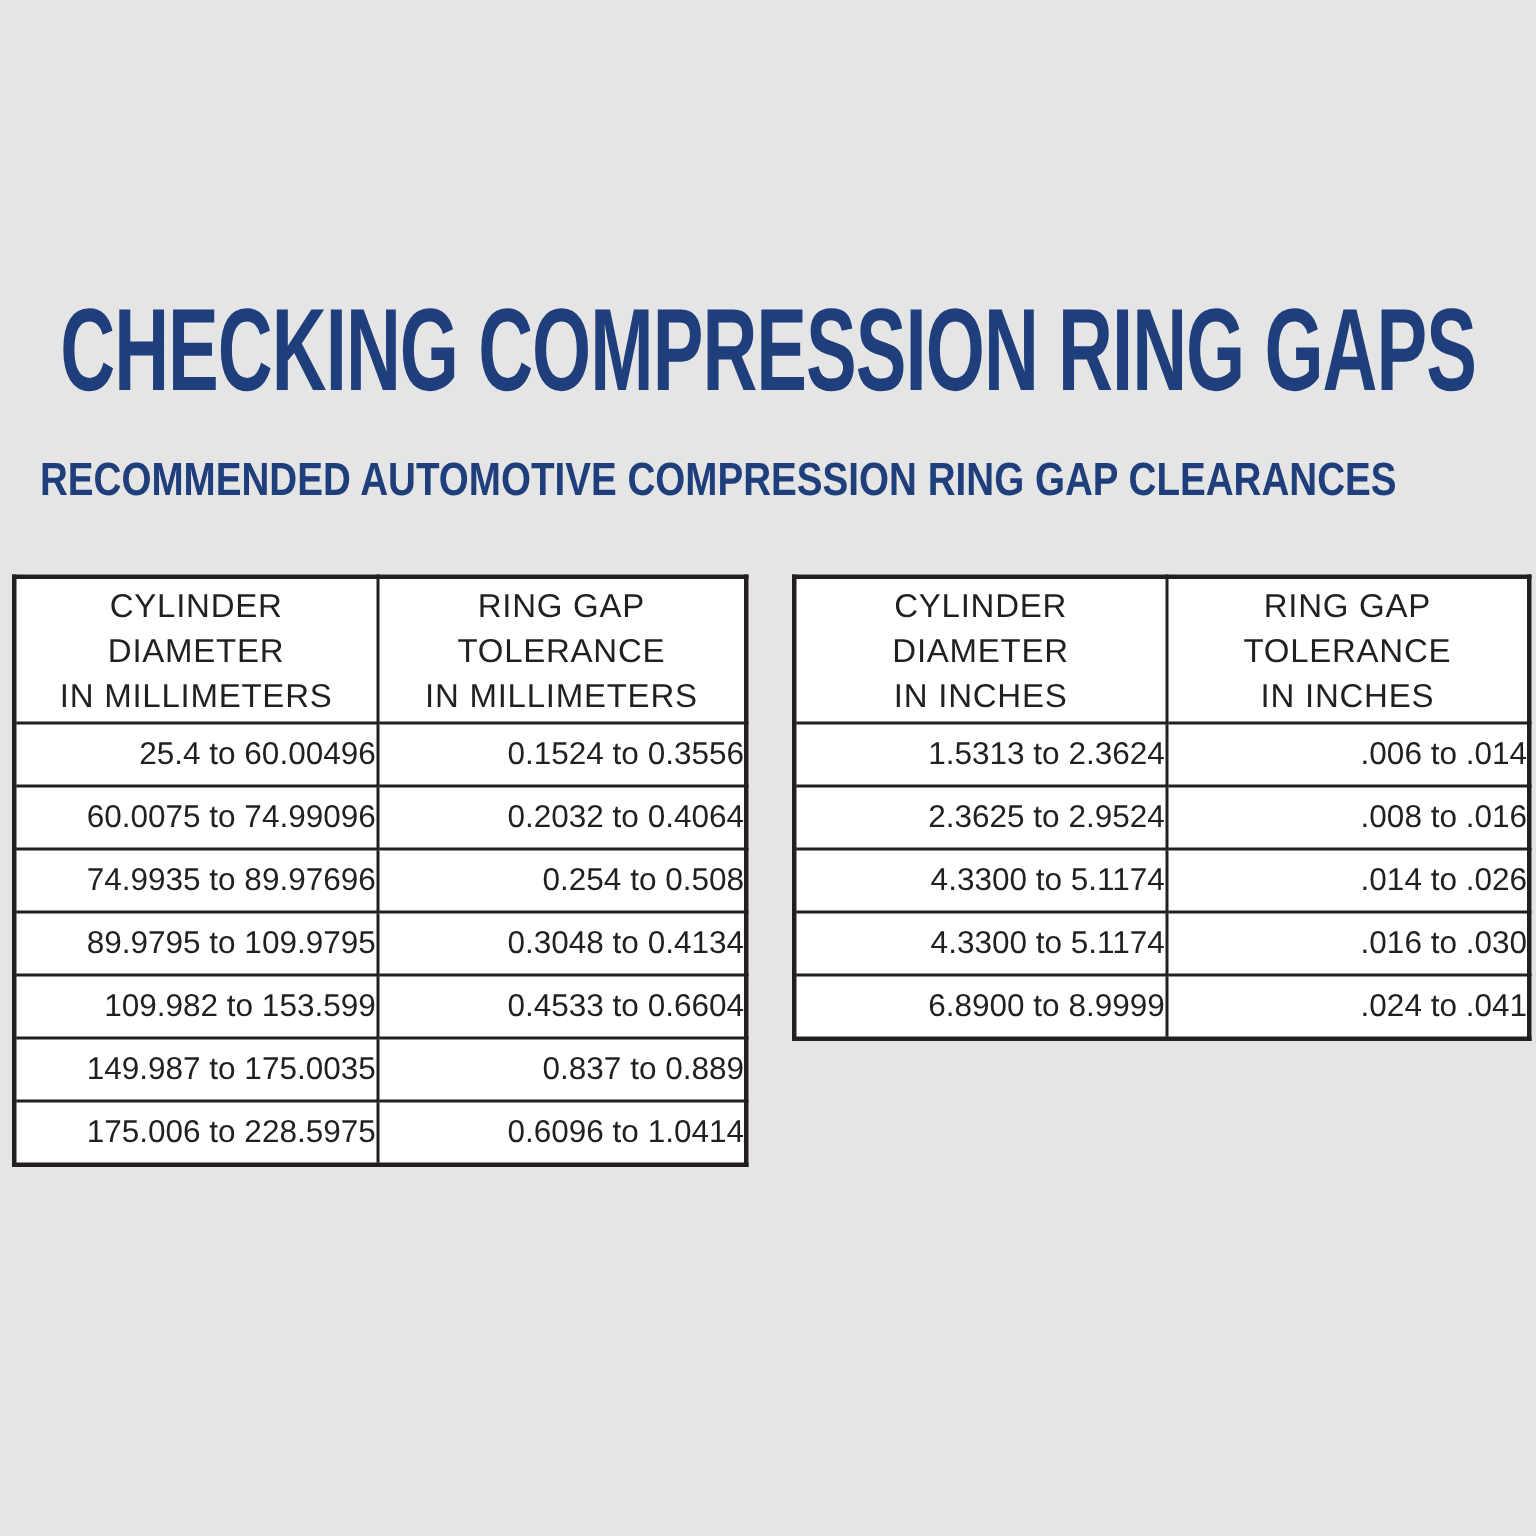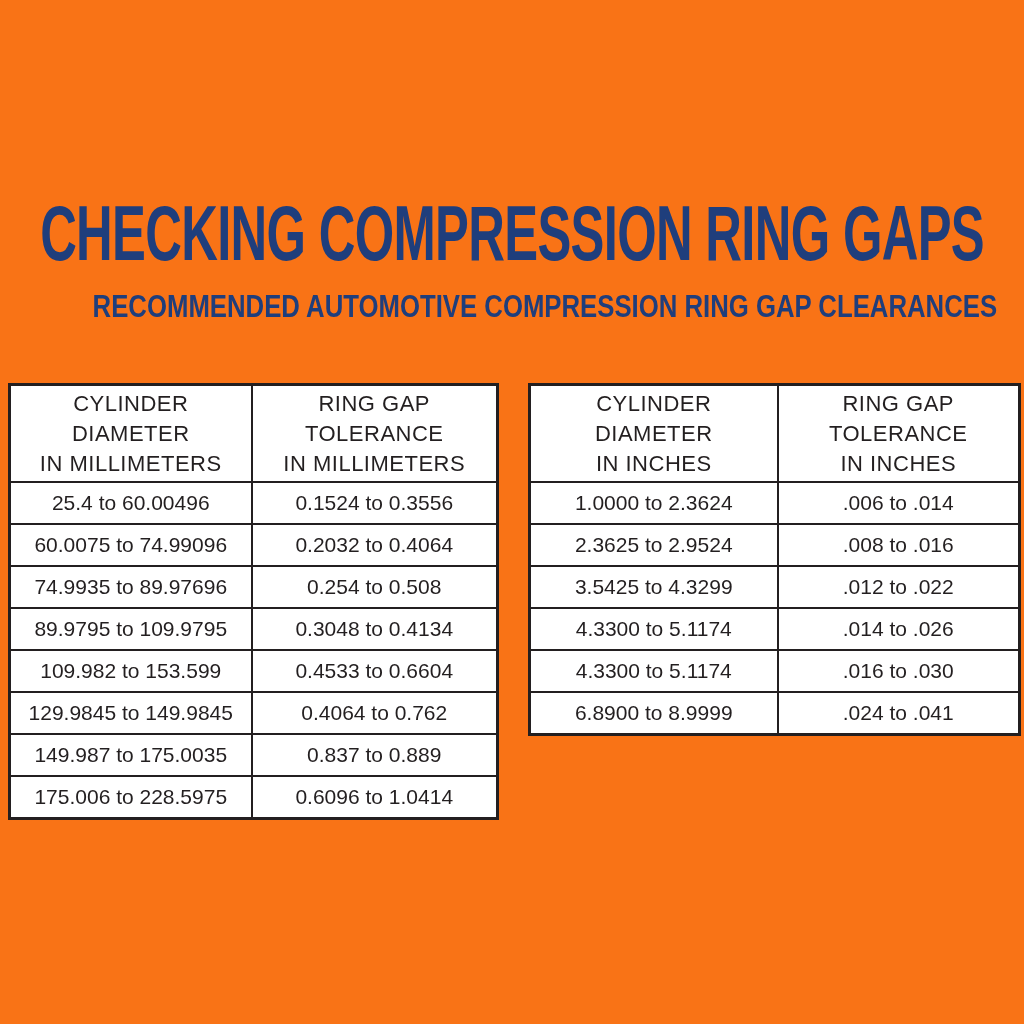--- a/index.html
+++ b/index.html
@@ -8,46 +8,46 @@
     background: #ffffff;
     width: 1024px;
     height: 1024px;
     overflow: hidden;
     font-family: "Liberation Sans", sans-serif;
   }
   .page {
     position: relative;
     width: 1024px;
     height: 1024px;
-    background: #f97316;
+    background: #e5e5e5;
   }
   .title-row {
     position: absolute;
     top: 194px;
     left: 0;
     width: 1024px;
     display: flex;
     justify-content: center;
   }
   .title-text {
     white-space: nowrap;
     font-size: 78px;
     line-height: 1;
     font-weight: bold;
     color: #1f3e7c;
     transform: scaleX(0.65);
     letter-spacing: -1px;
   }
   .subtitle-row {
     position: absolute;
-    top: 291px;
+    top: 304px;
     left: 0;
     width: 1024px;
     display: flex;
-    justify-content: flex-start;
+    justify-content: flex-end;
   }
   .subtitle-text {
     white-space: nowrap;
     font-size: 31px;
     line-height: 1;
     font-weight: bold;
     color: #1f3e7c;
     transform: scaleX(0.83);
   }
   table.spec {
@@ -72,21 +72,21 @@
     text-align: center;
     vertical-align: middle;
     letter-spacing: 0.5px;
     padding: 0;
   }
   table.spec td {
     height: 40px;
     font-size: 21px;
     font-weight: normal;
     color: #231f20;
-    text-align: center;
+    text-align: right;
     vertical-align: middle;
     padding: 0;
   }
   col.c-diam-mm  { width: 242px; }
   col.c-tol-mm   { width: 246px; }
   col.c-diam-in  { width: 248px; }
   col.c-tol-in   { width: 242px; }
 </style>
 </head>
 <body>
@@ -135,24 +135,20 @@
       </tr>
       <tr>
         <td>89.9795 to 109.9795</td>
         <td>0.3048 to 0.4134</td>
       </tr>
       <tr>
         <td>109.982 to 153.599</td>
         <td>0.4533 to 0.6604</td>
       </tr>
       <tr>
-        <td>129.9845 to 149.9845</td>
-        <td>0.4064 to 0.762</td>
-      </tr>
-      <tr>
         <td>149.987 to 175.0035</td>
         <td>0.837 to 0.889</td>
       </tr>
       <tr>
         <td>175.006 to 228.5975</td>
         <td>0.6096 to 1.0414</td>
       </tr>
     </tbody>
   </table>
 
@@ -170,32 +166,28 @@
         </th>
         <th>
           <div>RING GAP</div>
           <div>TOLERANCE</div>
           <div>IN INCHES</div>
         </th>
       </tr>
     </thead>
     <tbody>
       <tr>
-        <td>1.0000 to 2.3624</td>
+        <td>1.5313 to 2.3624</td>
         <td>.006 to .014</td>
       </tr>
       <tr>
         <td>2.3625 to 2.9524</td>
         <td>.008 to .016</td>
       </tr>
       <tr>
-        <td>3.5425 to 4.3299</td>
-        <td>.012 to .022</td>
-      </tr>
-      <tr>
         <td>4.3300 to 5.1174</td>
         <td>.014 to .026</td>
       </tr>
       <tr>
         <td>4.3300 to 5.1174</td>
         <td>.016 to .030</td>
       </tr>
       <tr>
         <td>6.8900 to 8.9999</td>
         <td>.024 to .041</td>

